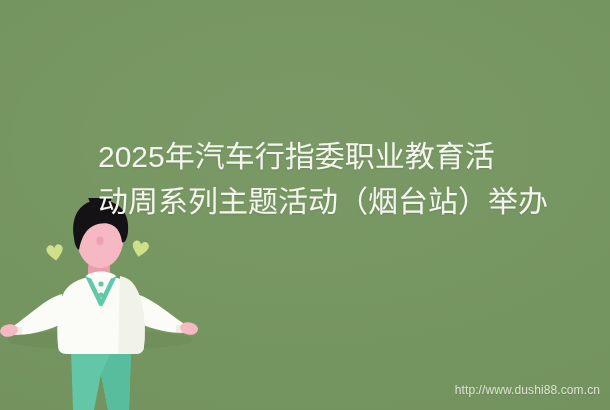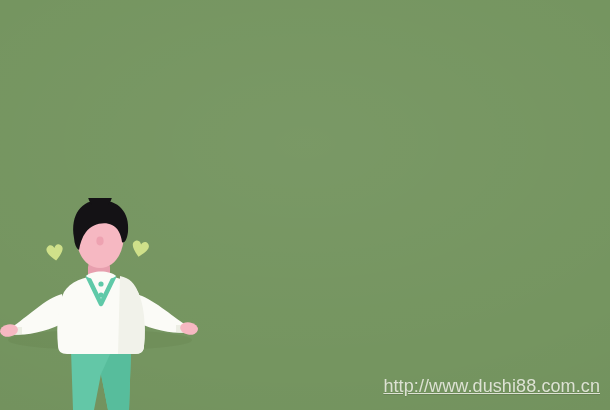--- a/index.html
+++ b/index.html
@@ -41,25 +41,24 @@
     white-space: nowrap;
   }
   .headline-line { display: block; }
 
   
   .watermark {
     position: absolute;
     right: 10px;
     bottom: 13px;
     color: #e6e9dd;
-    font-size: 18px;
+    font-size: 12px;
     letter-spacing: 0.1px;
     opacity: 0.92;
     text-shadow: 0 1px 1px rgba(0,0,0,0.12);
-    text-decoration: underline;
   }
 
   
   .illustration {
     position: absolute;
     left: 0;
     top: 198px;
     width: 235px;
     height: 212px;
   }
@@ -149,16 +148,20 @@
                  C 82 39, 80 46, 79 52
                  C 76 50, 74.5 46, 74 40 Z" fill="#141215"></path>
 
         <ellipse cx="100" cy="-2" rx="12" ry="11" fill="#141215"></ellipse>
         <rect x="92" y="2" width="16" height="8" fill="#141215"></rect>
       </g>
 
     </svg>
   </div>
 
+  <div class="headline">
+    <span class="headline-line">2025年汽车行指委职业教育活</span>
+    <span class="headline-line">动周系列主题活动（烟台站）举办</span>
+  </div>
 
   <div class="watermark">http://www.dushi88.com.cn</div>
 
 </div>
 
 </body></html>

